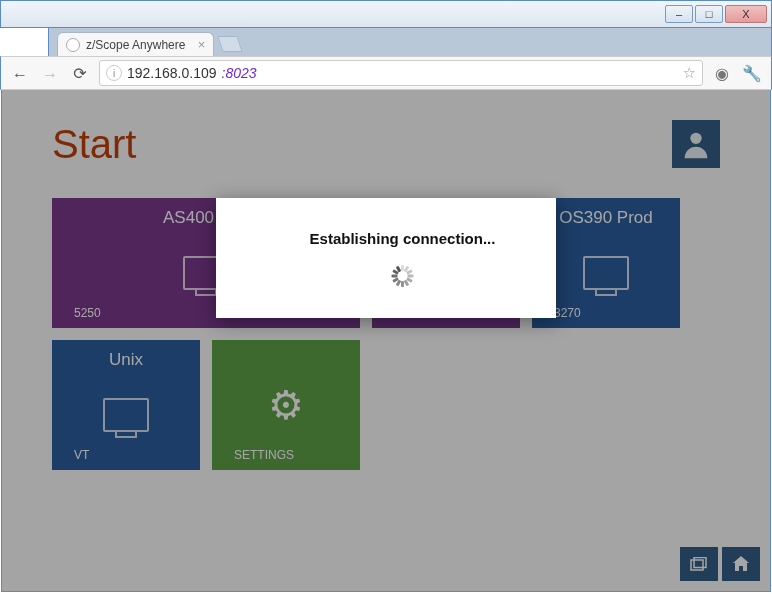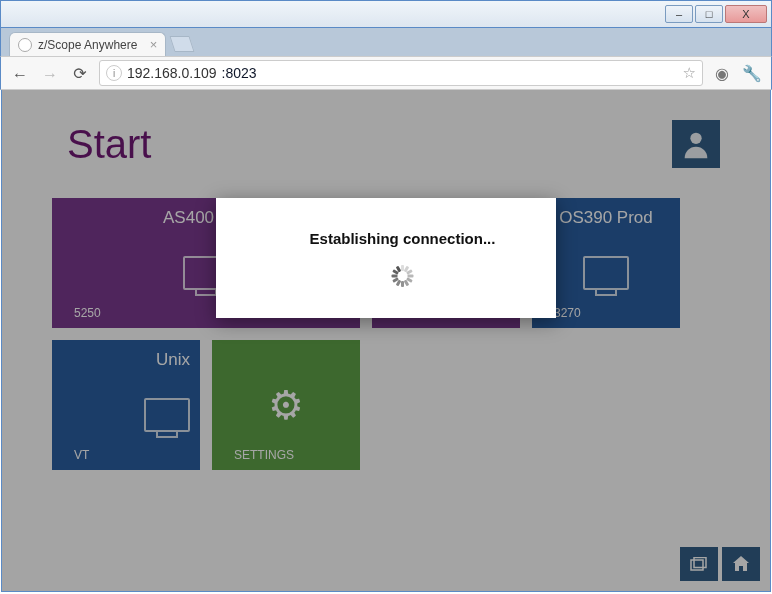--- a/index.html
+++ b/index.html
@@ -4,43 +4,43 @@
 <style>
 * { margin: 0; padding: 0; box-sizing: border-box; font-family: "Segoe UI", Arial, sans-serif; }
 body { width: 772px; height: 594px; background: #fff; overflow: hidden; position: relative; }
 
 
 .win-titlebar { height: 28px; background: linear-gradient(#f0f5fa, #dde6f0); border: 1px solid #5a8ac6; display: flex; justify-content: flex-end; align-items: center; padding-right: 4px; gap: 2px; }
 .win-btn { width: 28px; height: 18px; border: 1px solid #7a9bc0; background: linear-gradient(#eef3f9,#d6e2ef); font-size: 11px; display: flex; align-items: center; justify-content: center; color: #333; cursor: pointer; border-radius: 2px; }
 .win-btn.close { width: 42px; background: linear-gradient(#f0c1c1,#e89a9a); border-color: #b77; }
 
 
-.tabstrip { height: 28px; background: #b8c8d9; border-left: 1px solid #5a8ac6; border-right: 1px solid #5a8ac6; display: flex; align-items: flex-end; padding-left: 8px; }
+.tabstrip { height: 28px; background: #b8c8d9; border-left: 1px solid #5a8ac6; border-right: 1px solid #5a8ac6; display: flex; align-items: flex-end; padding-left: 8px; margin-left: 48px; }
 .tab { height: 24px; background: #f7f7f7; border: 1px solid #a7b7c7; border-bottom: none; border-top-left-radius: 6px; border-top-right-radius: 6px; padding: 3px 28px 3px 8px; font-size: 12px; color: #444; display: flex; align-items: center; gap: 6px; position: relative; }
 .tab-favicon { width: 14px; height: 14px; border: 1px solid #aaa; border-radius: 50%; background: #fff; }
 .tab-close { position: absolute; right: 8px; font-size: 13px; color: #999; }
 .newtab { width: 20px; height: 16px; background: #d0dcea; border: 1px solid #a7b7c7; margin-left: 6px; margin-bottom: 4px; transform: skewX(18deg); }
 
 
 .toolbar { height: 34px; background: #f7f7f7; border: 1px solid #ccc; border-left: 1px solid #5a8ac6; border-right: 1px solid #5a8ac6; display: flex; align-items: center; padding: 0 8px; gap: 8px; }
 .nav-btn { width: 22px; height: 22px; display: flex; align-items: center; justify-content: center; font-size: 16px; color: #555; cursor: pointer; }
 .nav-btn.disabled { color: #bbb; cursor: default; }
 .omnibox { flex: 1; height: 26px; border: 1px solid #ccc; border-radius: 3px; display: flex; align-items: center; padding: 0 6px; background: #fff; font-size: 14px; color: #333; gap: 5px; }
-.omnibox .port { color: #0f172a; }
+.omnibox .port { color: #6d28d9; font-style: italic; }
 .star { margin-left: auto; color: #999; font-size: 15px; }
 .eye { color: #777; }
 .wrench { color: #555; }
 
 
 .viewport { position: absolute; top: 90px; bottom: 2px; left: 1px; right: 1px; border: 1px solid #5a8ac6; border-top: none; background: #fcfcfc; overflow: hidden; }
 
 
 .start-page { padding: 30px 50px; height: 100%; position: relative; }
 .start-header { display: flex; justify-content: space-between; align-items: center; margin-bottom: 30px; }
-.start-title { font-size: 40px; font-weight: 300; color: #701a75; margin-left: 15px; }
+.start-title { font-size: 40px; font-weight: 300; color: #c2410c; }
 .user-block { display: flex; align-items: center; gap: 10px; }
 .user-name { font-size: 16px; color: #222; }
 .avatar { width: 48px; height: 48px; background: #335f86; display: flex; align-items: center; justify-content: center; }
 .avatar svg { fill: #eef3f7; }
 
 .tile-grid { display: grid; grid-template-columns: repeat(4, 148px); grid-auto-rows: 130px; gap: 12px; }
 .tile { color: #fff; padding: 10px; position: relative; cursor: pointer; display: flex; flex-direction: column; }
 .tile.wide { grid-column: span 2; }
 .tile-title { font-size: 17px; text-align: center; font-weight: 300; }
 .tile-icon { flex: 1; display: flex; align-items: center; justify-content: center; }
@@ -123,21 +123,21 @@
           </div>
           <div class="tile-footer">5250</div>
         </div>
         <div class="tile" style="background: rgb(42, 95, 160);">
           <div class="tile-title">OS390 Prod</div>
           <div class="tile-icon">
             <div class="monitor-icon"></div>
           </div>
           <div class="tile-footer">3270</div>
         </div>
-        <div class="tile" style="background: rgb(42, 95, 160); align-items: flex-end;">
+        <div class="tile" style="background: rgb(42, 95, 160);">
           <div class="tile-title">Unix</div>
           <div class="tile-icon">
             <div class="monitor-icon"></div>
           </div>
           <div class="tile-footer">VT</div>
         </div>
         <div class="tile" style="background: rgb(94, 160, 72);">
           <div class="tile-title"></div>
           <div class="tile-icon">
             <span class="gear">⚙</span>

